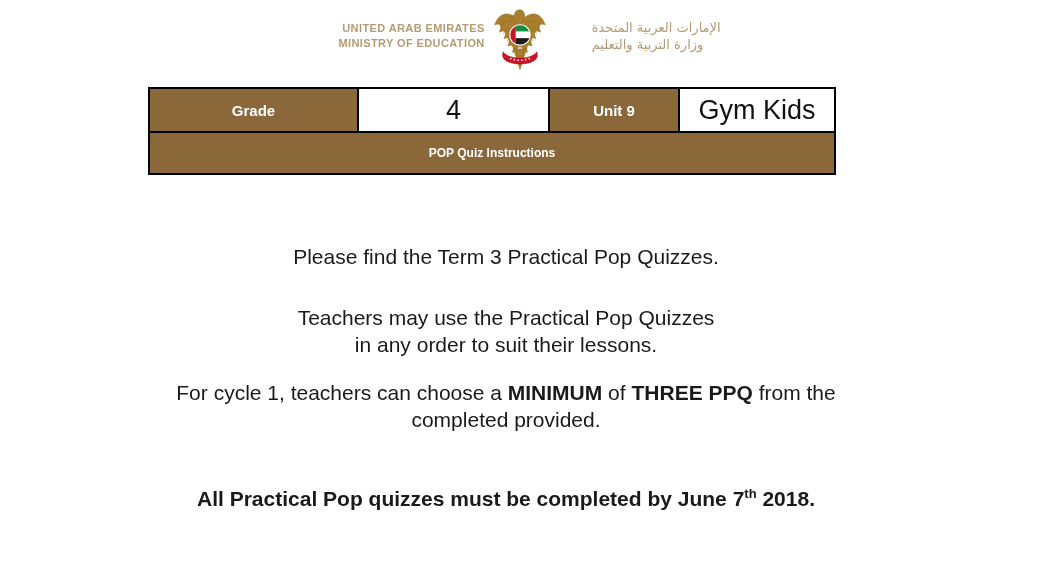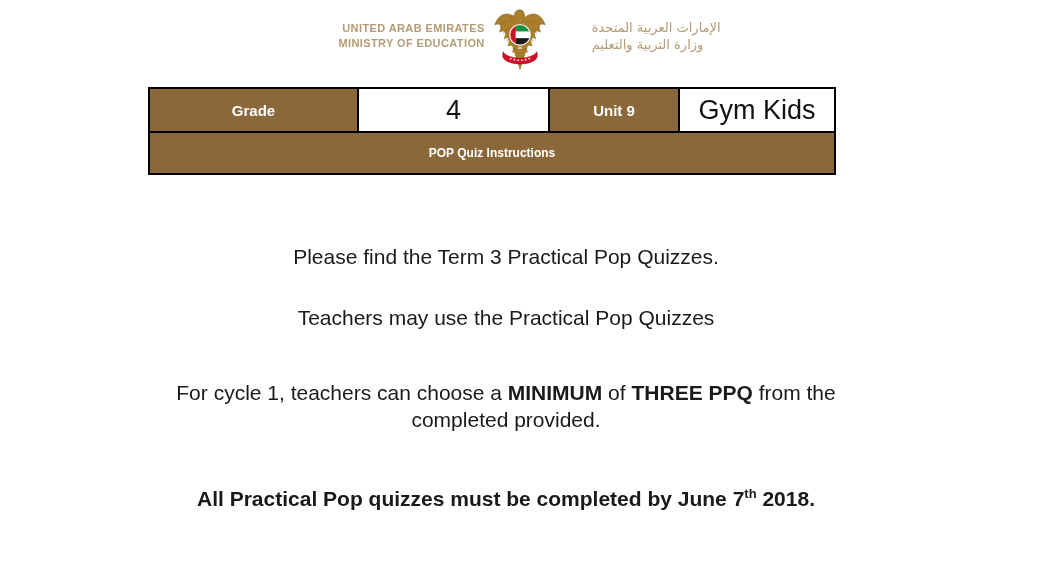--- a/index.html
+++ b/index.html
@@ -162,20 +162,21 @@
   </tbody>
     </table>
 
   <div class="instructions">
     <div class="para p1">
       <span>Please find the Term 3 Practical Pop Quizzes.</span>
     </div>
 
     <div class="para p2">
       <div>Teachers may use the Practical Pop Quizzes</div>
+      <div>in any order to suit their lessons.</div>
     </div>
 
     <div class="para p3">
       <div><span>For cycle 1, teachers can choose a </span><span class="bold">MINIMUM</span><span> of </span><span class="bold">THREE PPQ</span><span> from the</span></div>
       <div>completed provided.</div>
     </div>
 
     <div class="para p4"><span>All Practical Pop quizzes must be completed by June 7</span><sup class="ordinal">th</sup><span> 2018.</span></div>
   </div>
 

